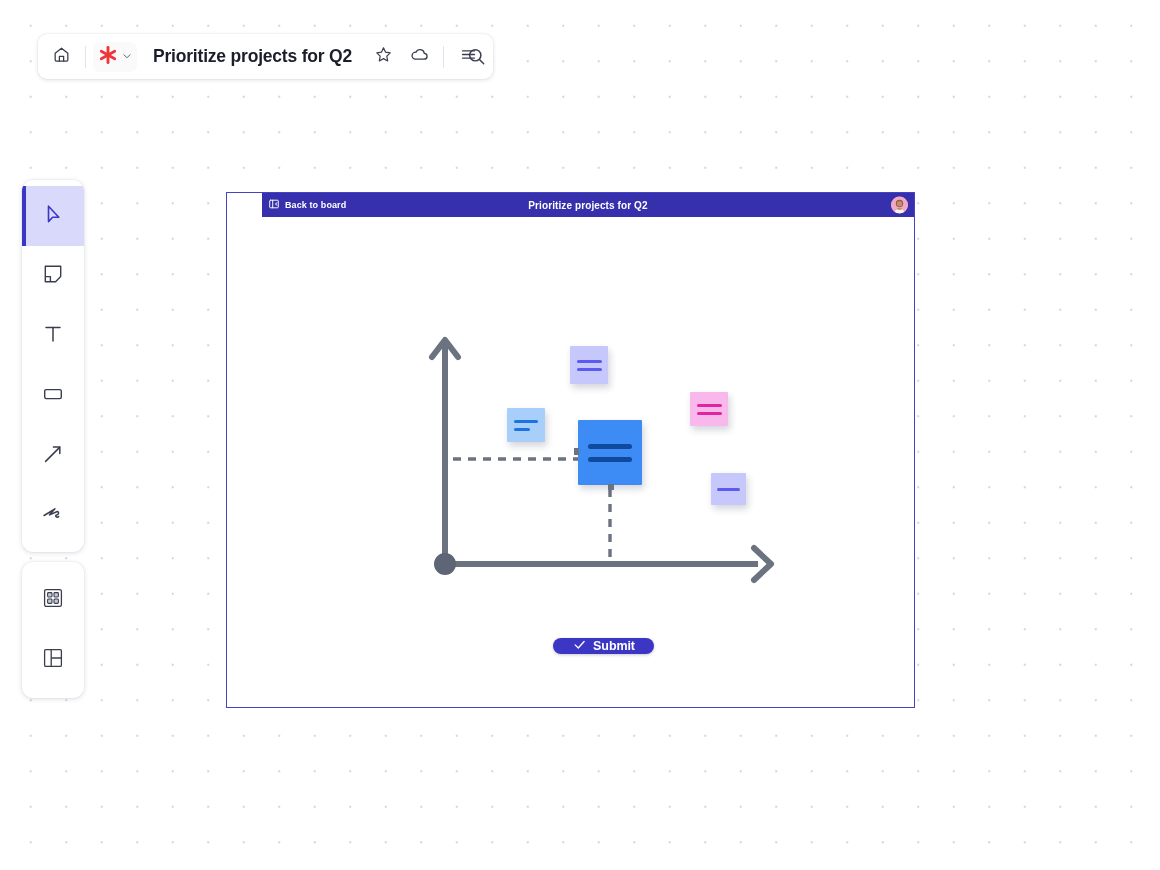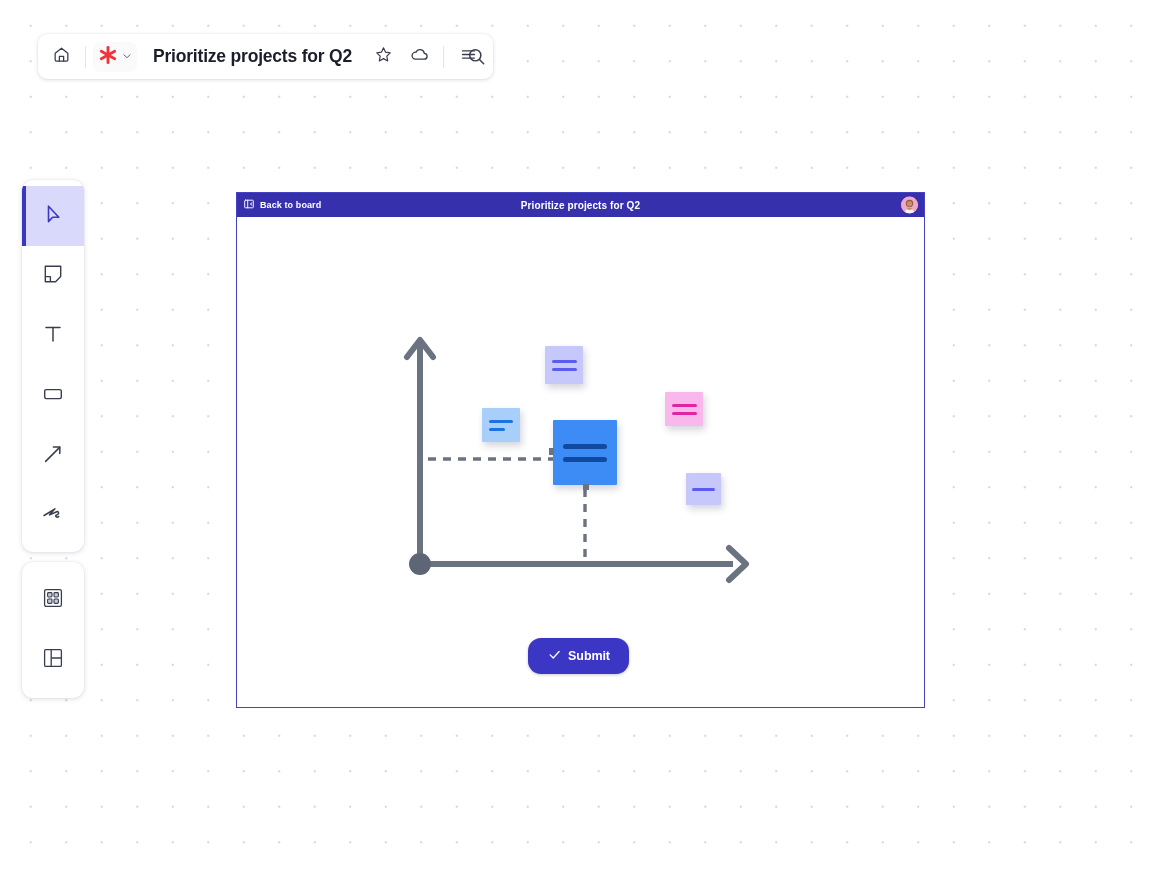--- a/index.html
+++ b/index.html
@@ -103,24 +103,25 @@
     position: absolute;
     left: 0; top: 0; bottom: 0;
     width: 4px;
     background: #3b36c4;
   }
   .tool2 { height: 60px; display:flex; align-items:center; justify-content:center; cursor:pointer; }
 
   
   #frame {
     position: absolute;
-    left: 236px; top: 192px;
+    left: 226px; top: 192px;
     width: 689px; height: 516px;
     border: 1.5px solid #4543c4;
     background: #ffffff;
+    padding-left: 35px;
   }
   #frame-header {
     height: 24px;
     background: #3730ac;
     display: flex;
     align-items: center;
     position: relative;
     padding: 0 6px;
   }
   #back-to-board {
@@ -187,21 +188,21 @@
   .handle {
     position: absolute;
     width: 5px; height: 7px;
     background: #6b7280;
   }
 
   
   #submit-btn {
     position: absolute;
     left: 291px; top: 421px;
-    width: 101px; height: 36px;
+    width: 101px; height: 16px;
     background: #3b36c4;
     border-radius: 13px;
     display: flex;
     align-items: center;
     justify-content: center;
     gap: 6px;
     color: #ffffff;
     font-size: 12.5px;
     font-weight: 700;
     cursor: pointer;

